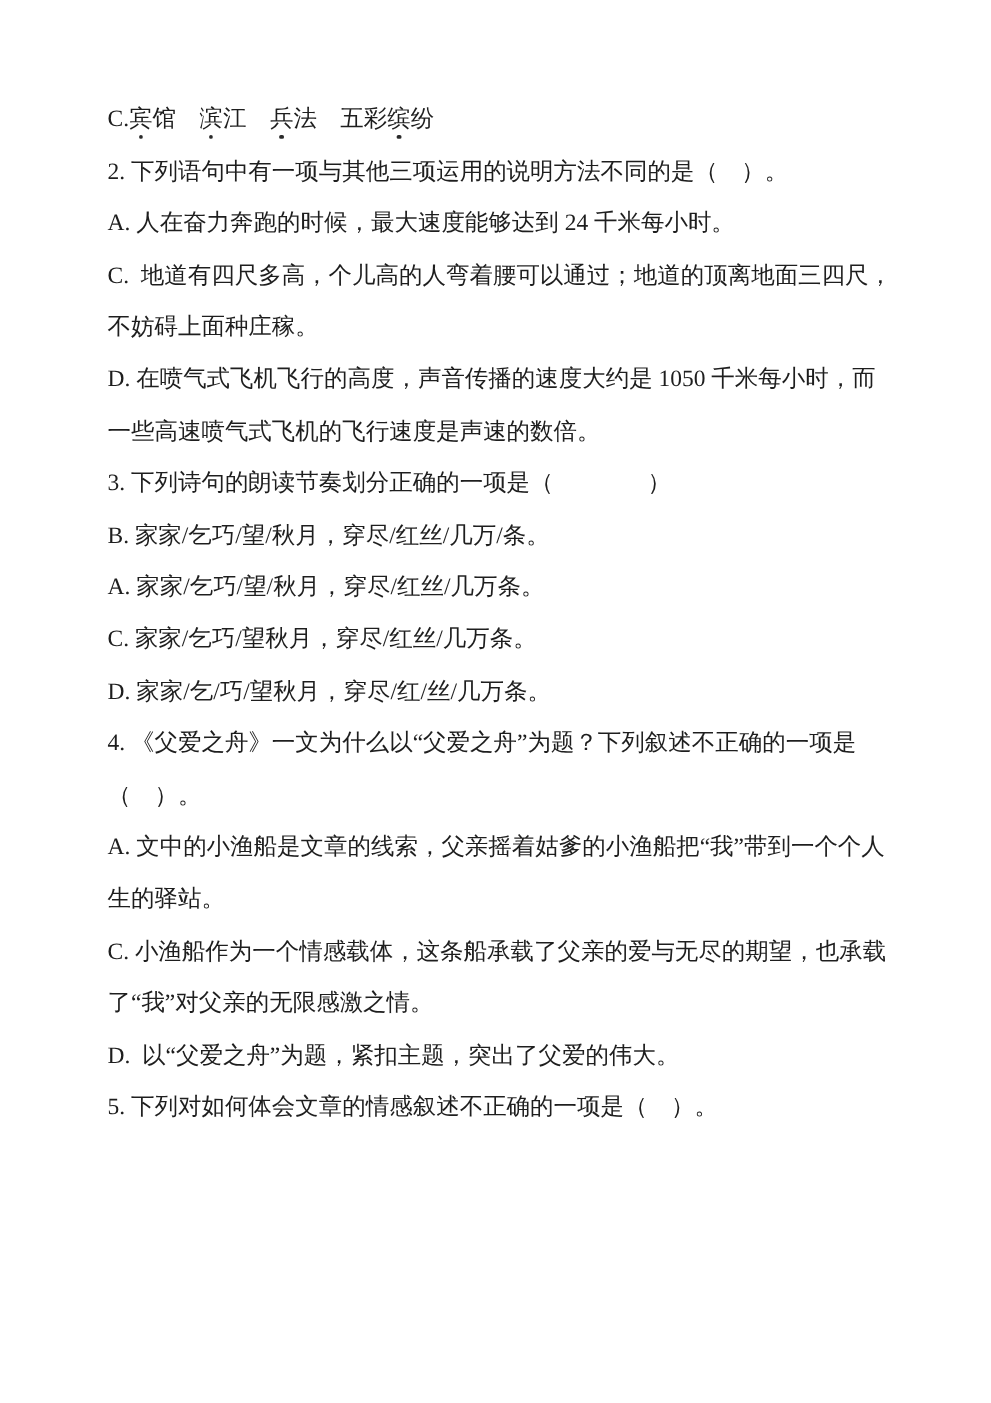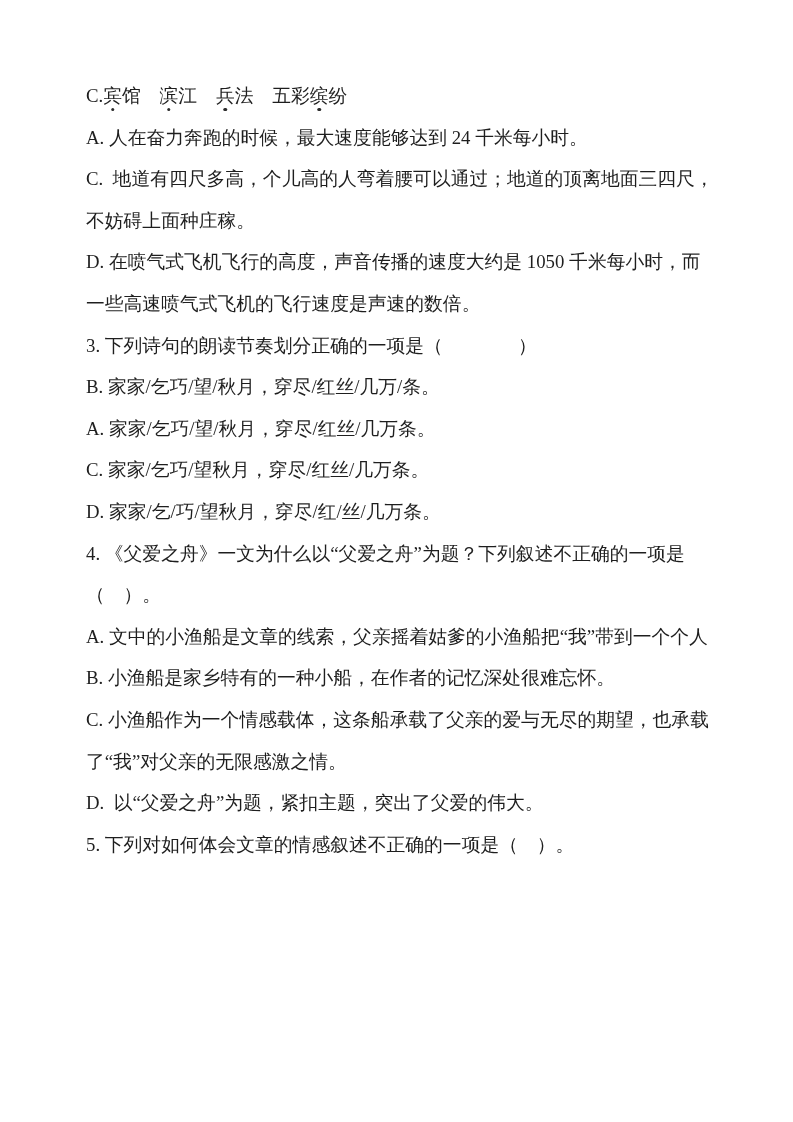--- a/index.html
+++ b/index.html
@@ -42,32 +42,33 @@
     border-radius: 50%;
     background: var(--dot, #2a2a2a);
   }
 </style>
 </head>
 <body>
 
 <div class="page">
   <div class="doc">
       <div class="line"><span>C.</span><span class="em-dot">宾</span><span>馆</span><span>　</span><span class="em-dot">滨</span><span>江</span><span>　</span><span class="em-dot">兵</span><span>法</span><span>　</span><span>五彩</span><span class="em-dot">缤</span><span>纷</span></div>
+      <div class="line"><span>2. 下列语句中有一项与其他三项运用的说明方法不同的是（　）。</span></div>
       <div class="line"><span>A. 人在奋力奔跑的时候，最大速度能够达到 24 千米每小时。</span></div>
       <div class="line"><span>C.  地道有四尺多高，个儿高的人弯着腰可以通过；地道的顶离地面三四尺，</span></div>
       <div class="line"><span>不妨碍上面种庄稼。</span></div>
       <div class="line"><span>D. 在喷气式飞机飞行的高度，声音传播的速度大约是 1050 千米每小时，而</span></div>
       <div class="line"><span>一些高速喷气式飞机的飞行速度是声速的数倍。</span></div>
       <div class="line"><span>3. 下列诗句的朗读节奏划分正确的一项是（　　　　）</span></div>
       <div class="line"><span>B. 家家/乞巧/望/秋月，穿尽/红丝/几万/条。</span></div>
       <div class="line"><span>A. 家家/乞巧/望/秋月，穿尽/红丝/几万条。</span></div>
       <div class="line"><span>C. 家家/乞巧/望秋月，穿尽/红丝/几万条。</span></div>
       <div class="line"><span>D. 家家/乞/巧/望秋月，穿尽/红/丝/几万条。</span></div>
       <div class="line"><span>4. 《父爱之舟》一文为什么以“父爱之舟”为题？下列叙述不正确的一项是</span></div>
       <div class="line"><span>（　）。</span></div>
       <div class="line"><span>A. 文中的小渔船是文章的线索，父亲摇着姑爹的小渔船把“我”带到一个个人</span></div>
-      <div class="line"><span>B. 小渔船是家乡特有的一种小船，在作者的记忆深处很难忘怀。</span></div>
+      <div class="line"><span>生的驿站。</span></div>
       <div class="line"><span>C. 小渔船作为一个情感载体，这条船承载了父亲的爱与无尽的期望，也承载</span></div>
       <div class="line"><span>了“我”对父亲的无限感激之情。</span></div>
       <div class="line"><span>D.  以“父爱之舟”为题，紧扣主题，突出了父爱的伟大。</span></div>
       <div class="line"><span>5. 下列对如何体会文章的情感叙述不正确的一项是（　）。</span></div>
     </div>
 </div>
 
 </body></html>

